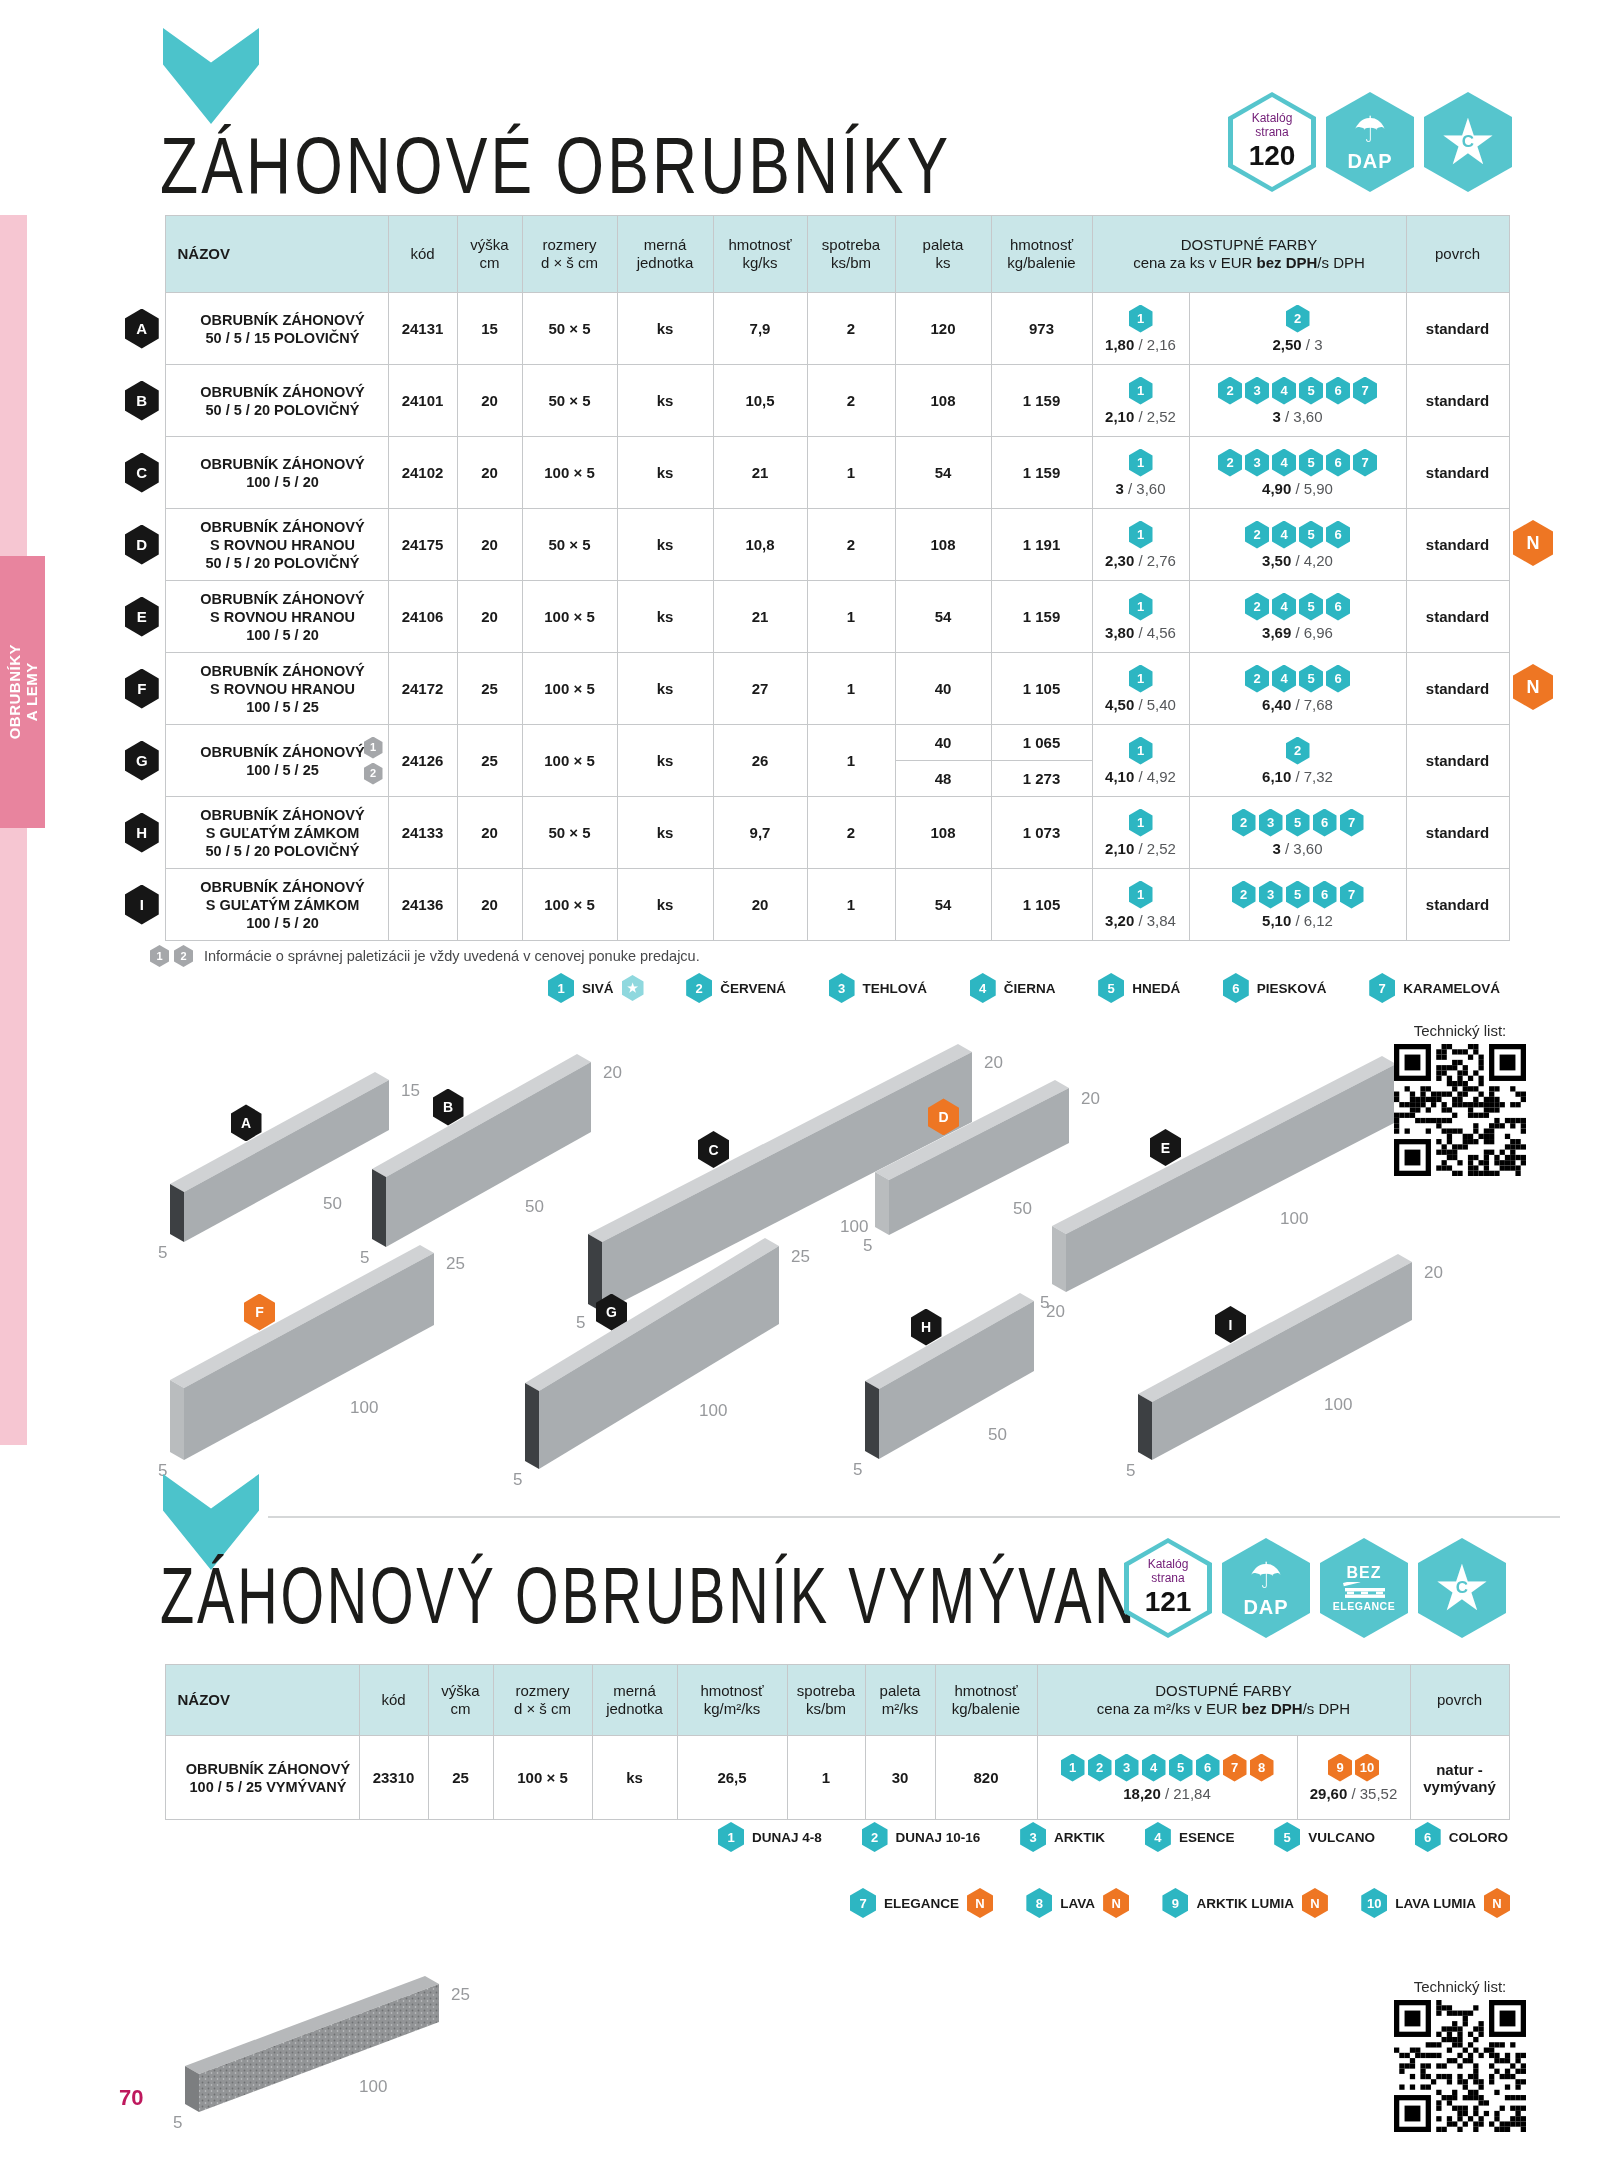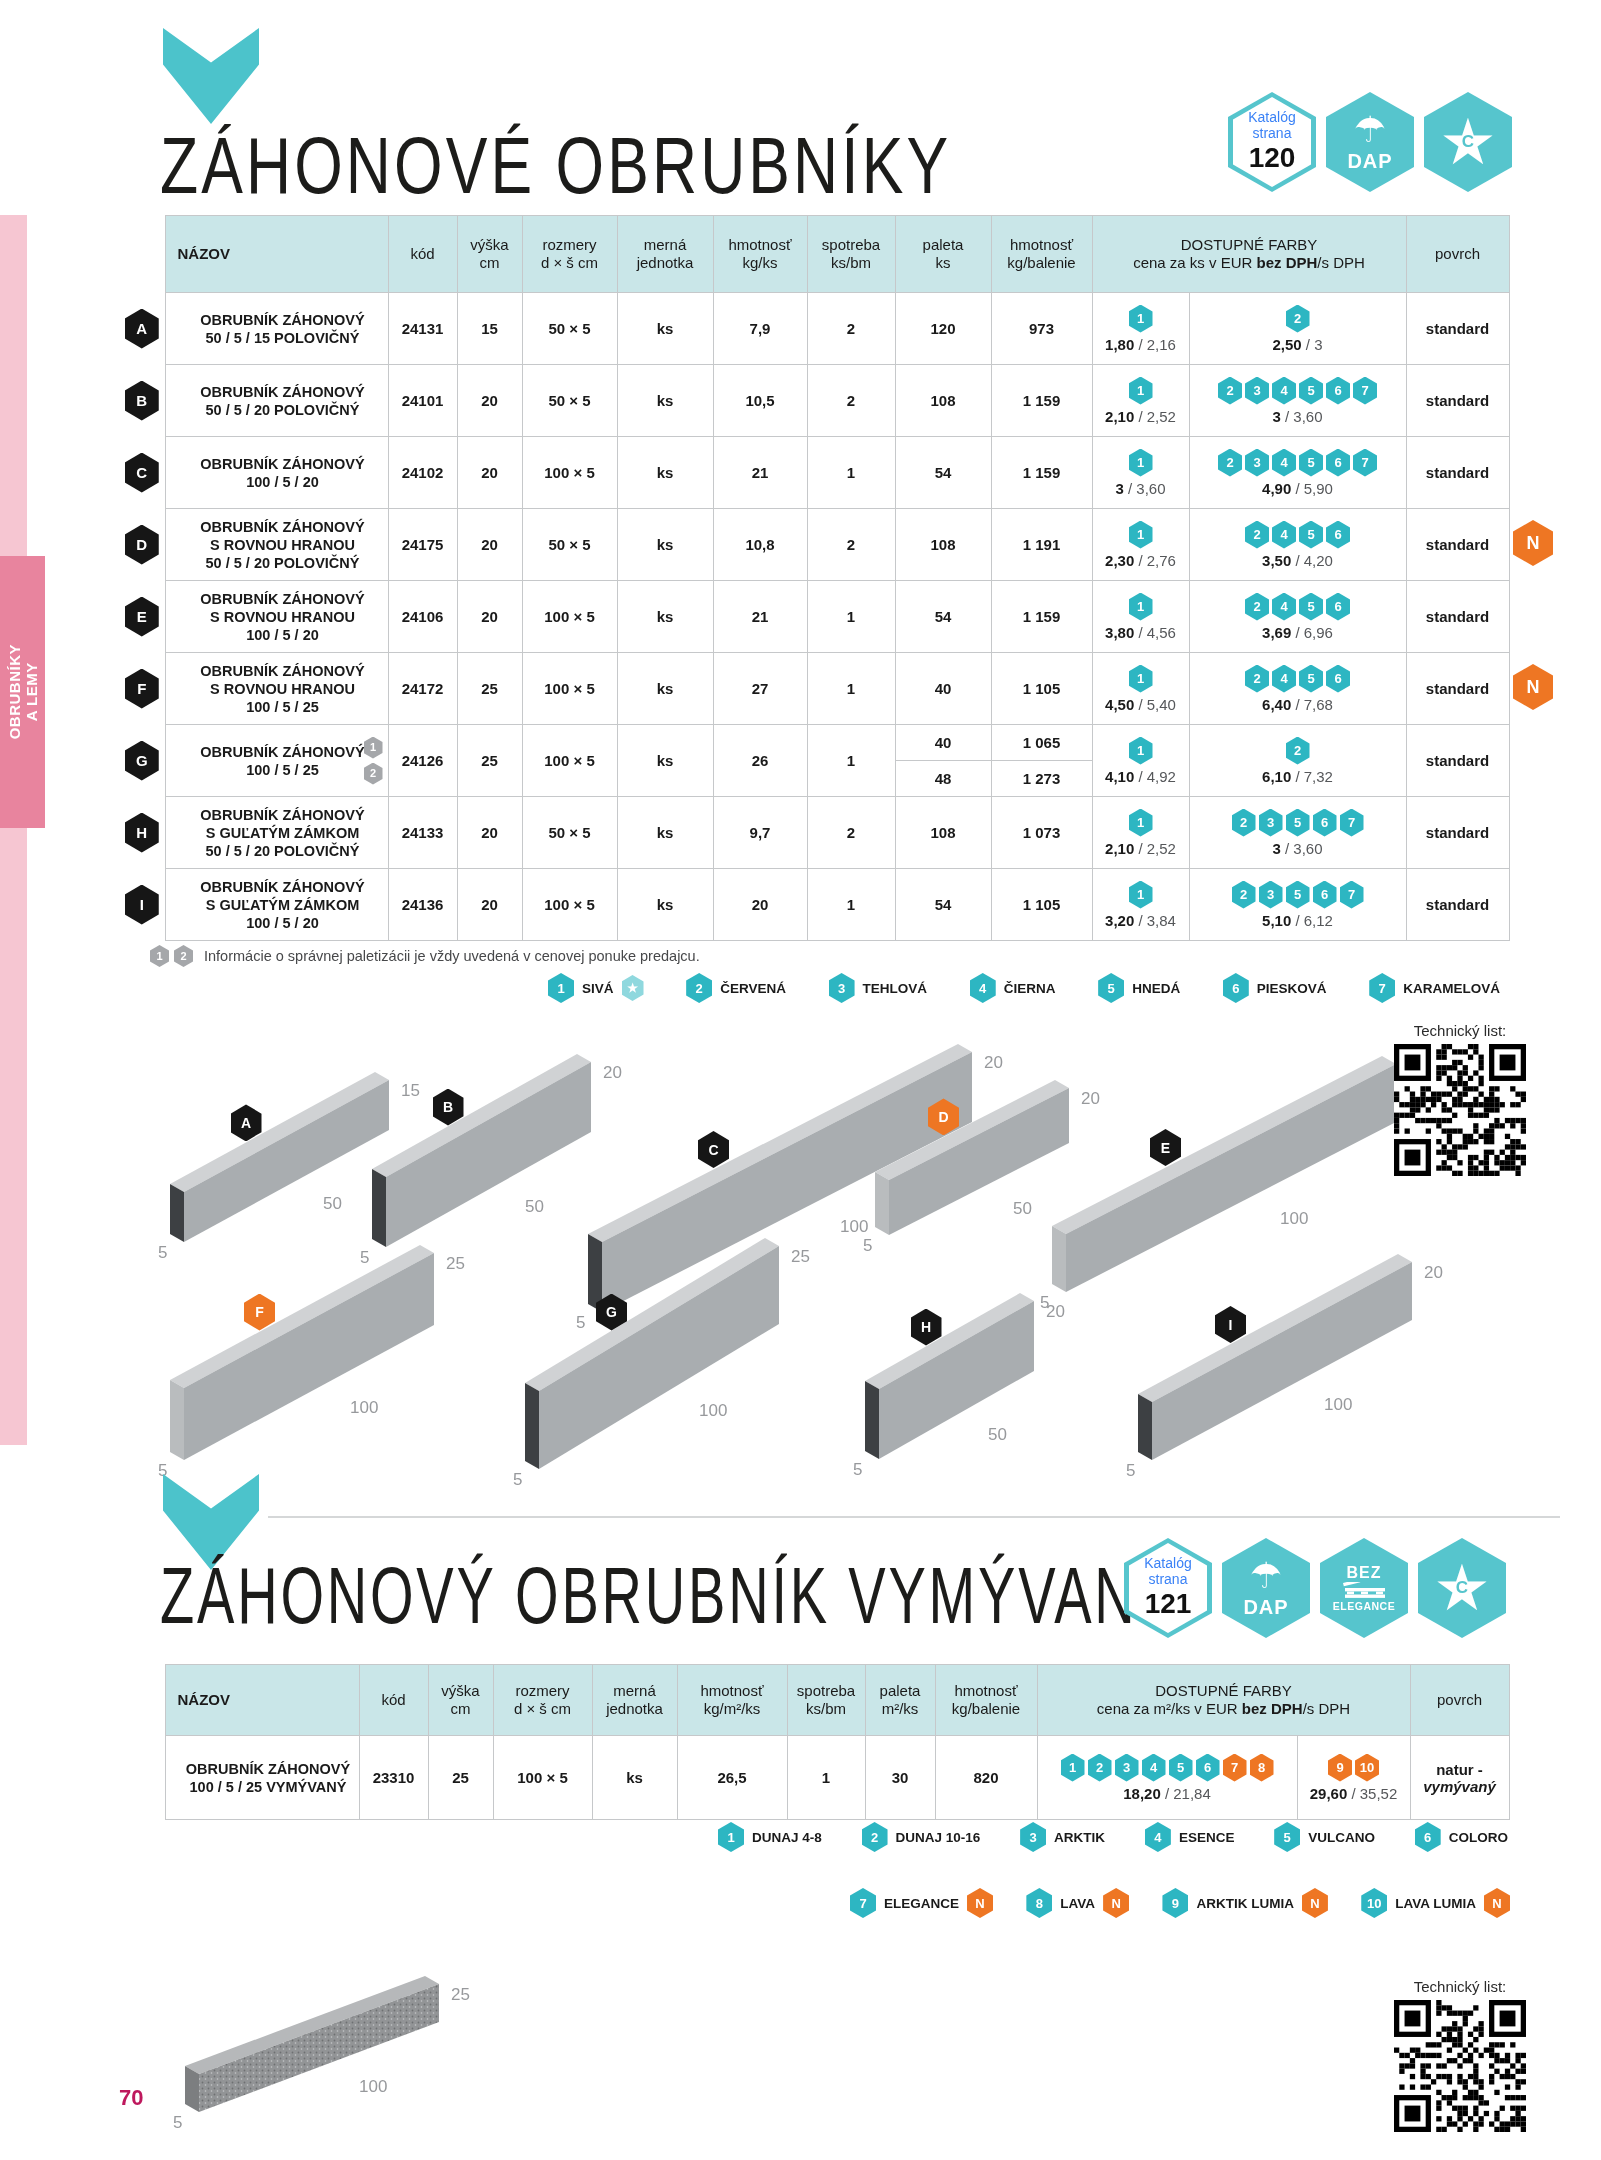--- a/index.html
+++ b/index.html
@@ -32,21 +32,21 @@
     width:88px;height:100px;position:absolute;
     clip-path:polygon(50% 0,100% 25%,100% 75%,50% 100%,0 75%,0 25%);
     background:#56c5cd;display:flex;flex-direction:column;
     align-items:center;justify-content:center;color:#fff;text-align:center;
   }
   .bhex-inner{
     width:78px;height:90px;background:#fff;
     clip-path:polygon(50% 0,100% 25%,100% 75%,50% 100%,0 75%,0 25%);
     display:flex;flex-direction:column;align-items:center;justify-content:center;line-height:1.1;
   }
-  .k1{font-size:14px;color:#3b82f6;}
+  .k1{font-size:12px;color:#701a75;}
   .k2{font-size:28px;font-weight:bold;color:#111;margin-top:2px;}
   .umb{font-size:36px;line-height:1;}
   .daptxt{font-size:20px;font-weight:bold;letter-spacing:1px;margin-top:2px;}
   .starglyph{font-size:64px;line-height:1;}
   .starC{position:absolute;top:40px;left:0;width:100%;text-align:center;font-size:17px;font-weight:bold;color:#56c5cd;}
   .bez1{font-size:16px;font-weight:bold;letter-spacing:1px;}
   .bez2{font-size:10.5px;font-weight:bold;letter-spacing:.5px;margin-top:1px;}
 
   
   .sec-title{
@@ -83,21 +83,21 @@
   .num{font-weight:bold;font-size:15px;}
   .pricecell{vertical-align:middle;}
   .hexrow{display:flex;justify-content:center;gap:3px;margin-bottom:3px;}
   .priceline{font-size:15px;font-weight:bold;}
   .priceline .v2{color:#55575a;font-weight:normal;}
   .split{display:flex;flex-direction:column;height:71px;}
   .subcell{flex:1;display:flex;align-items:center;justify-content:center;}
   .subline{border-top:1px solid #c6c8ca;}
   .notehexes{position:absolute;right:5px;top:50%;transform:translateY(-50%);
     display:flex;flex-direction:column;gap:4px;}
-  .pov2 .l2{font-style:italic;}
+  .pov2 .l2{}
 
   
   .footnote{position:absolute;left:150px;top:945px;display:flex;align-items:center;gap:5px;
     font-size:14.5px;color:#47484a;}
   .legend{position:absolute;display:flex;justify-content:space-between;align-items:center;}
   #legend1{left:548px;top:973px;width:952px;}
   #legend2a{left:718px;top:1822px;width:790px;}
   #legend2b{left:850px;top:1888px;width:660px;}
   .leg-item{display:flex;align-items:center;gap:8px;font-size:13.5px;font-weight:bold;white-space:nowrap;}
 

